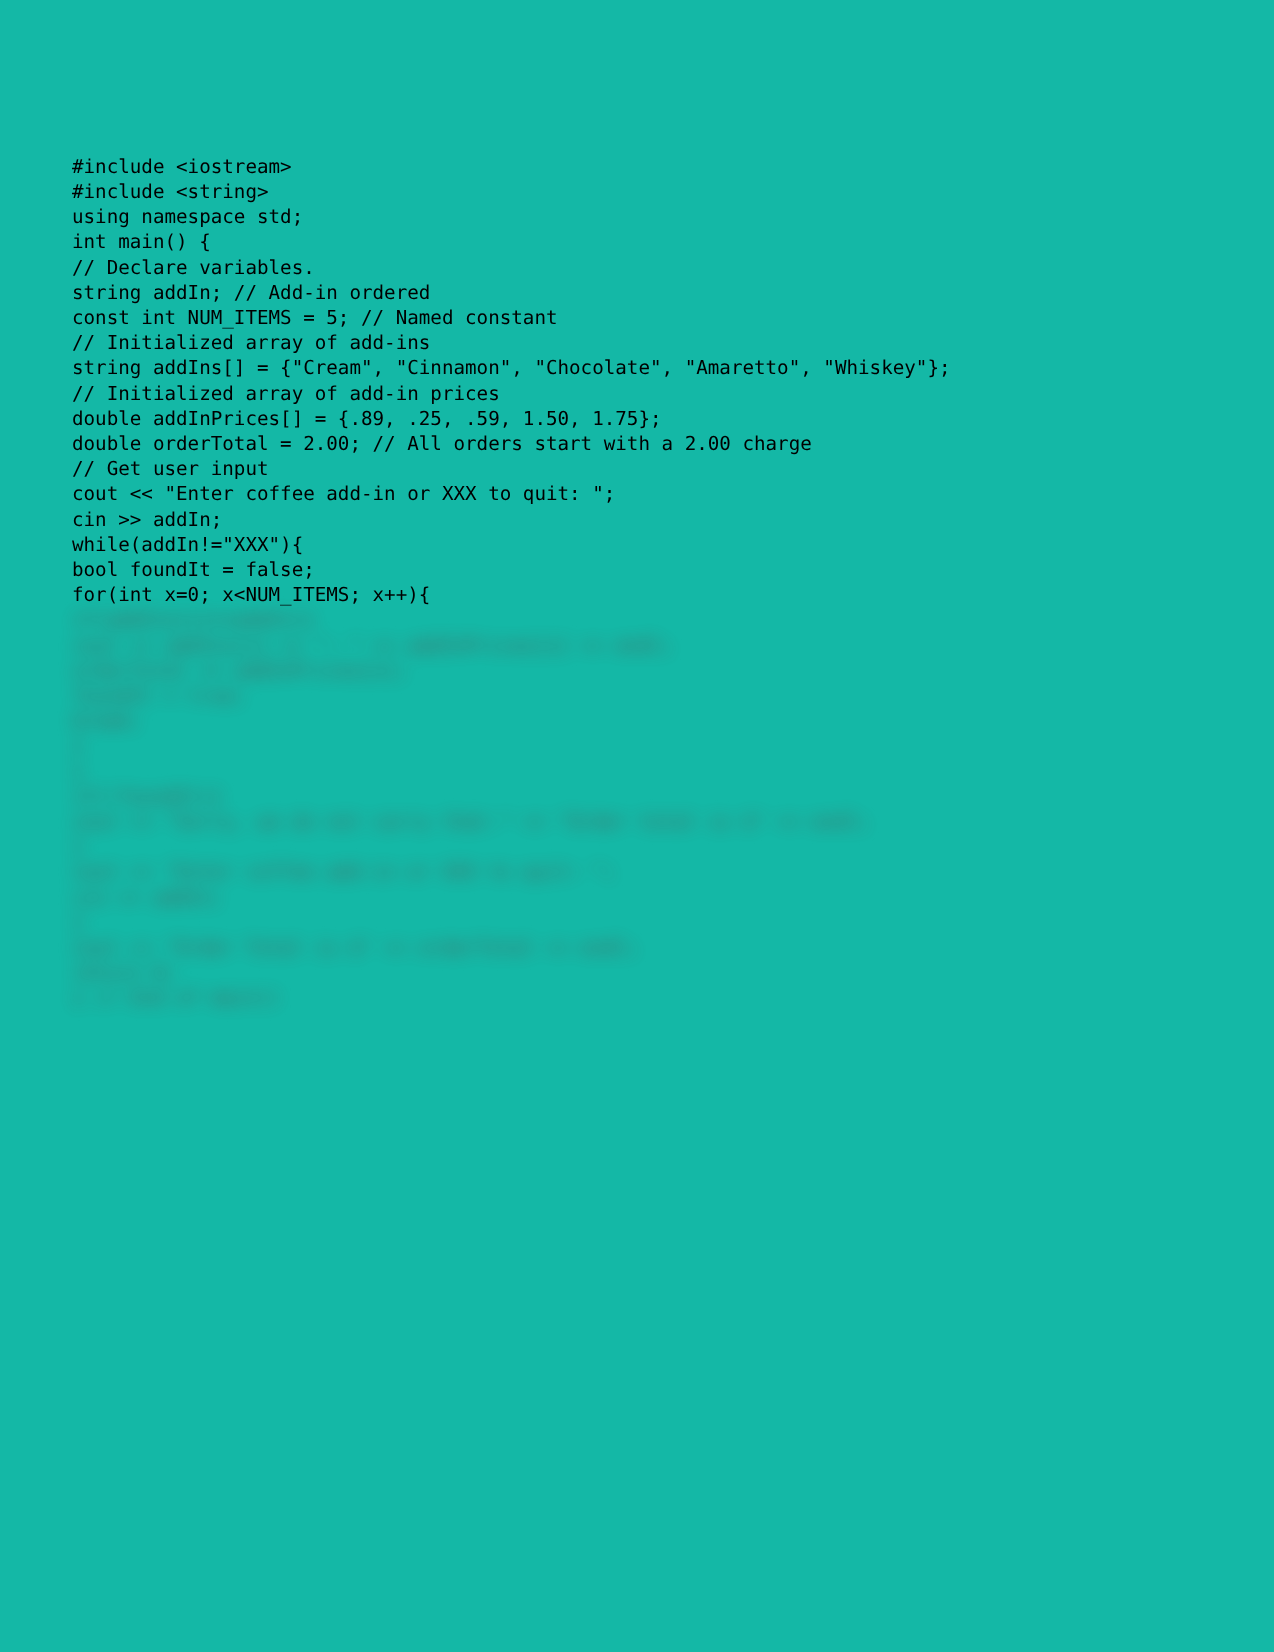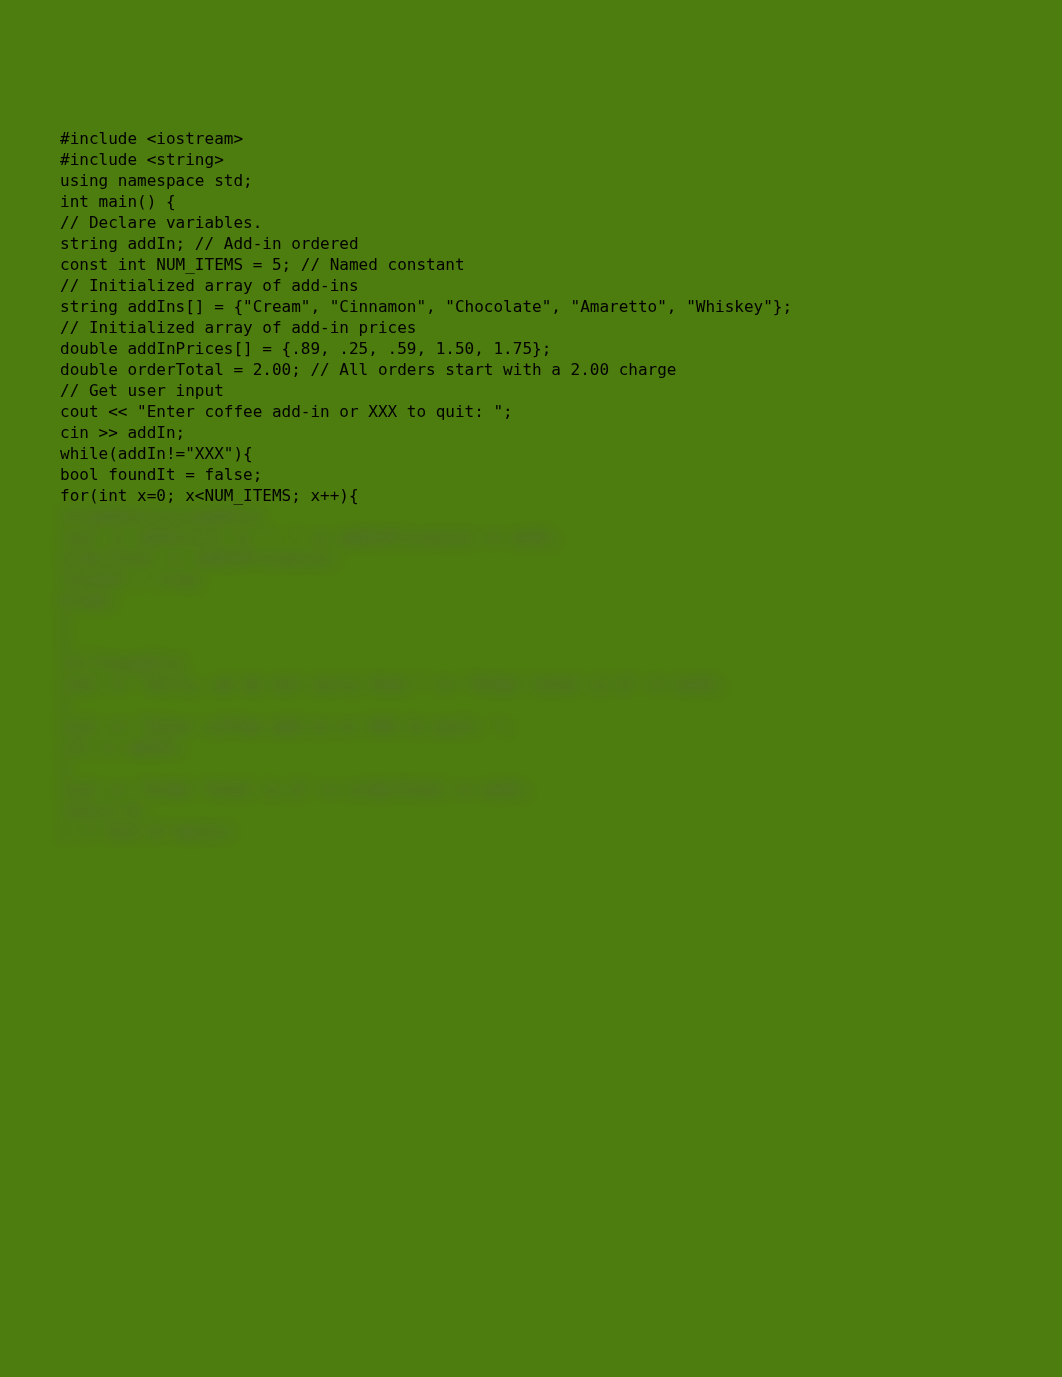--- a/index.html
+++ b/index.html
@@ -7,21 +7,21 @@
     padding: 0;
     background: #ffffff;
     width: 1062px;
     height: 1377px;
     overflow: hidden;
   }
   .page {
     position: relative;
     width: 1062px;
     height: 1377px;
-    background: #4d7c0f;
+    background: #14b8a6;
     font-family: "Courier New", Courier, monospace;
     font-size: 16px;
     line-height: 21px;
     color: #000000;
   }
   .code {
     position: absolute;
     top: 112px;
     left: 60px;
     white-space: pre;

